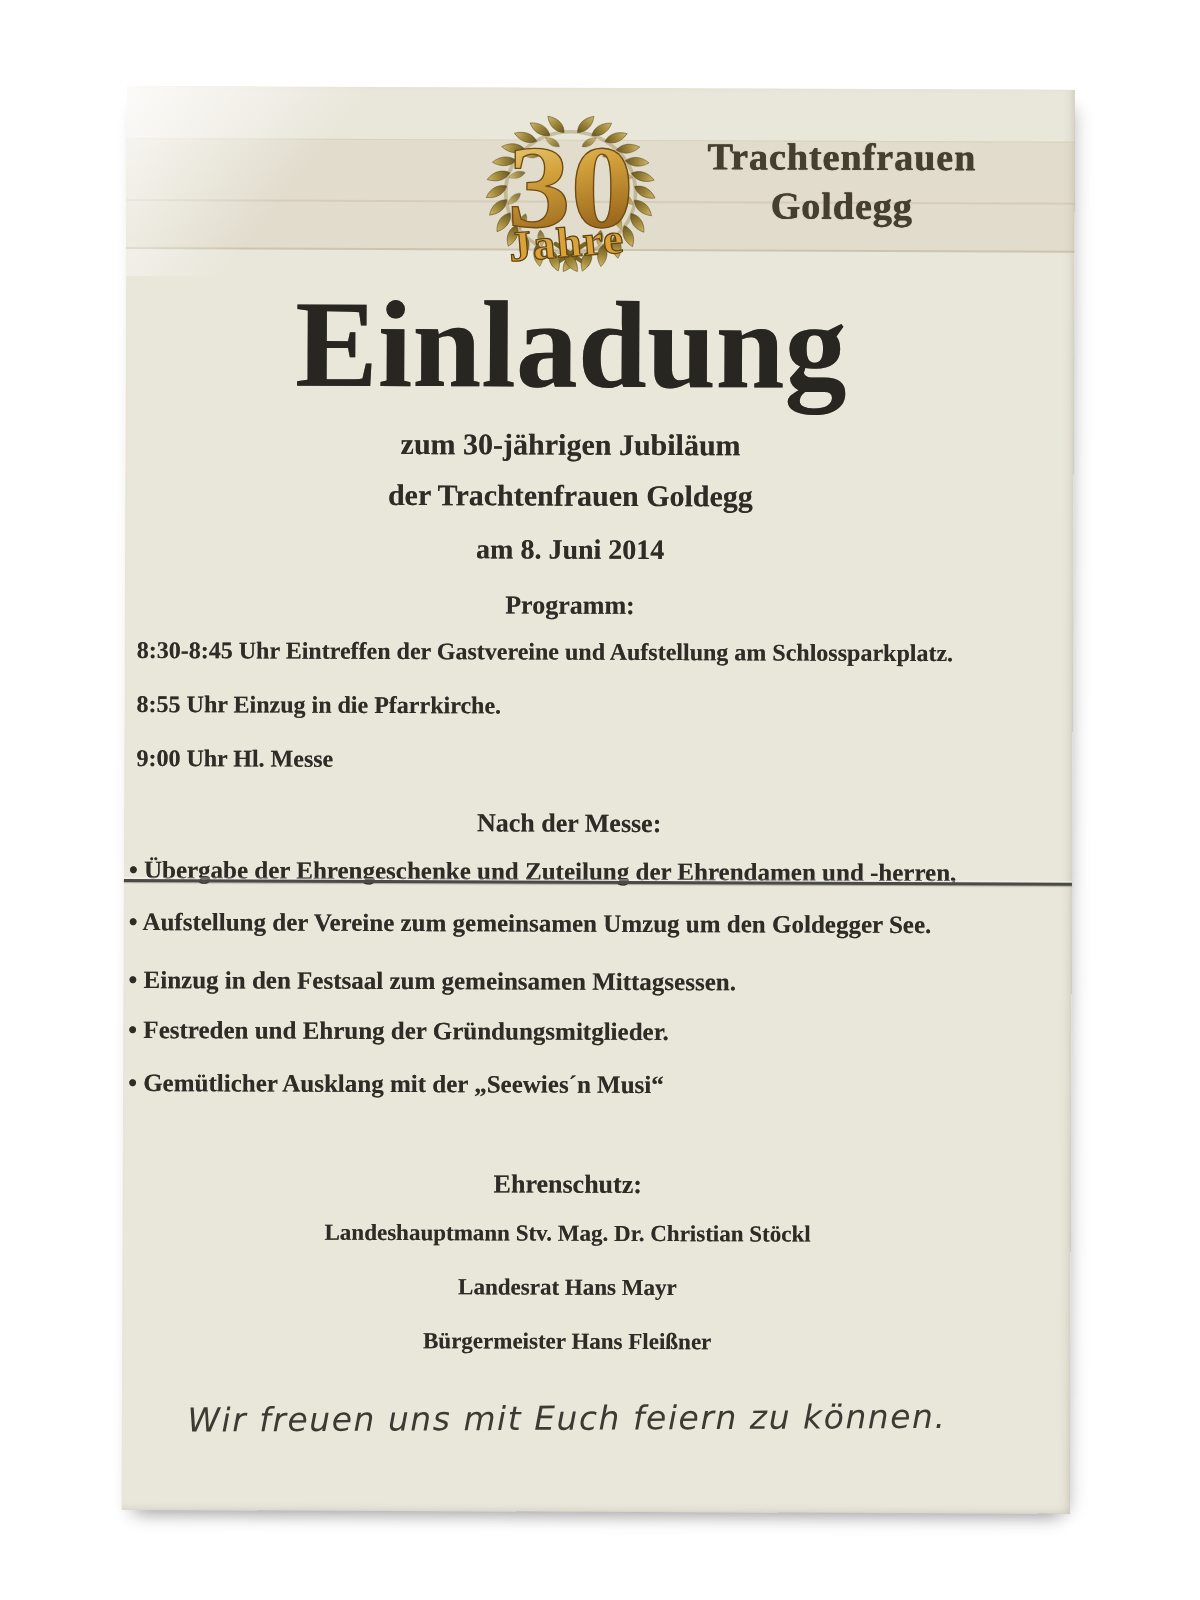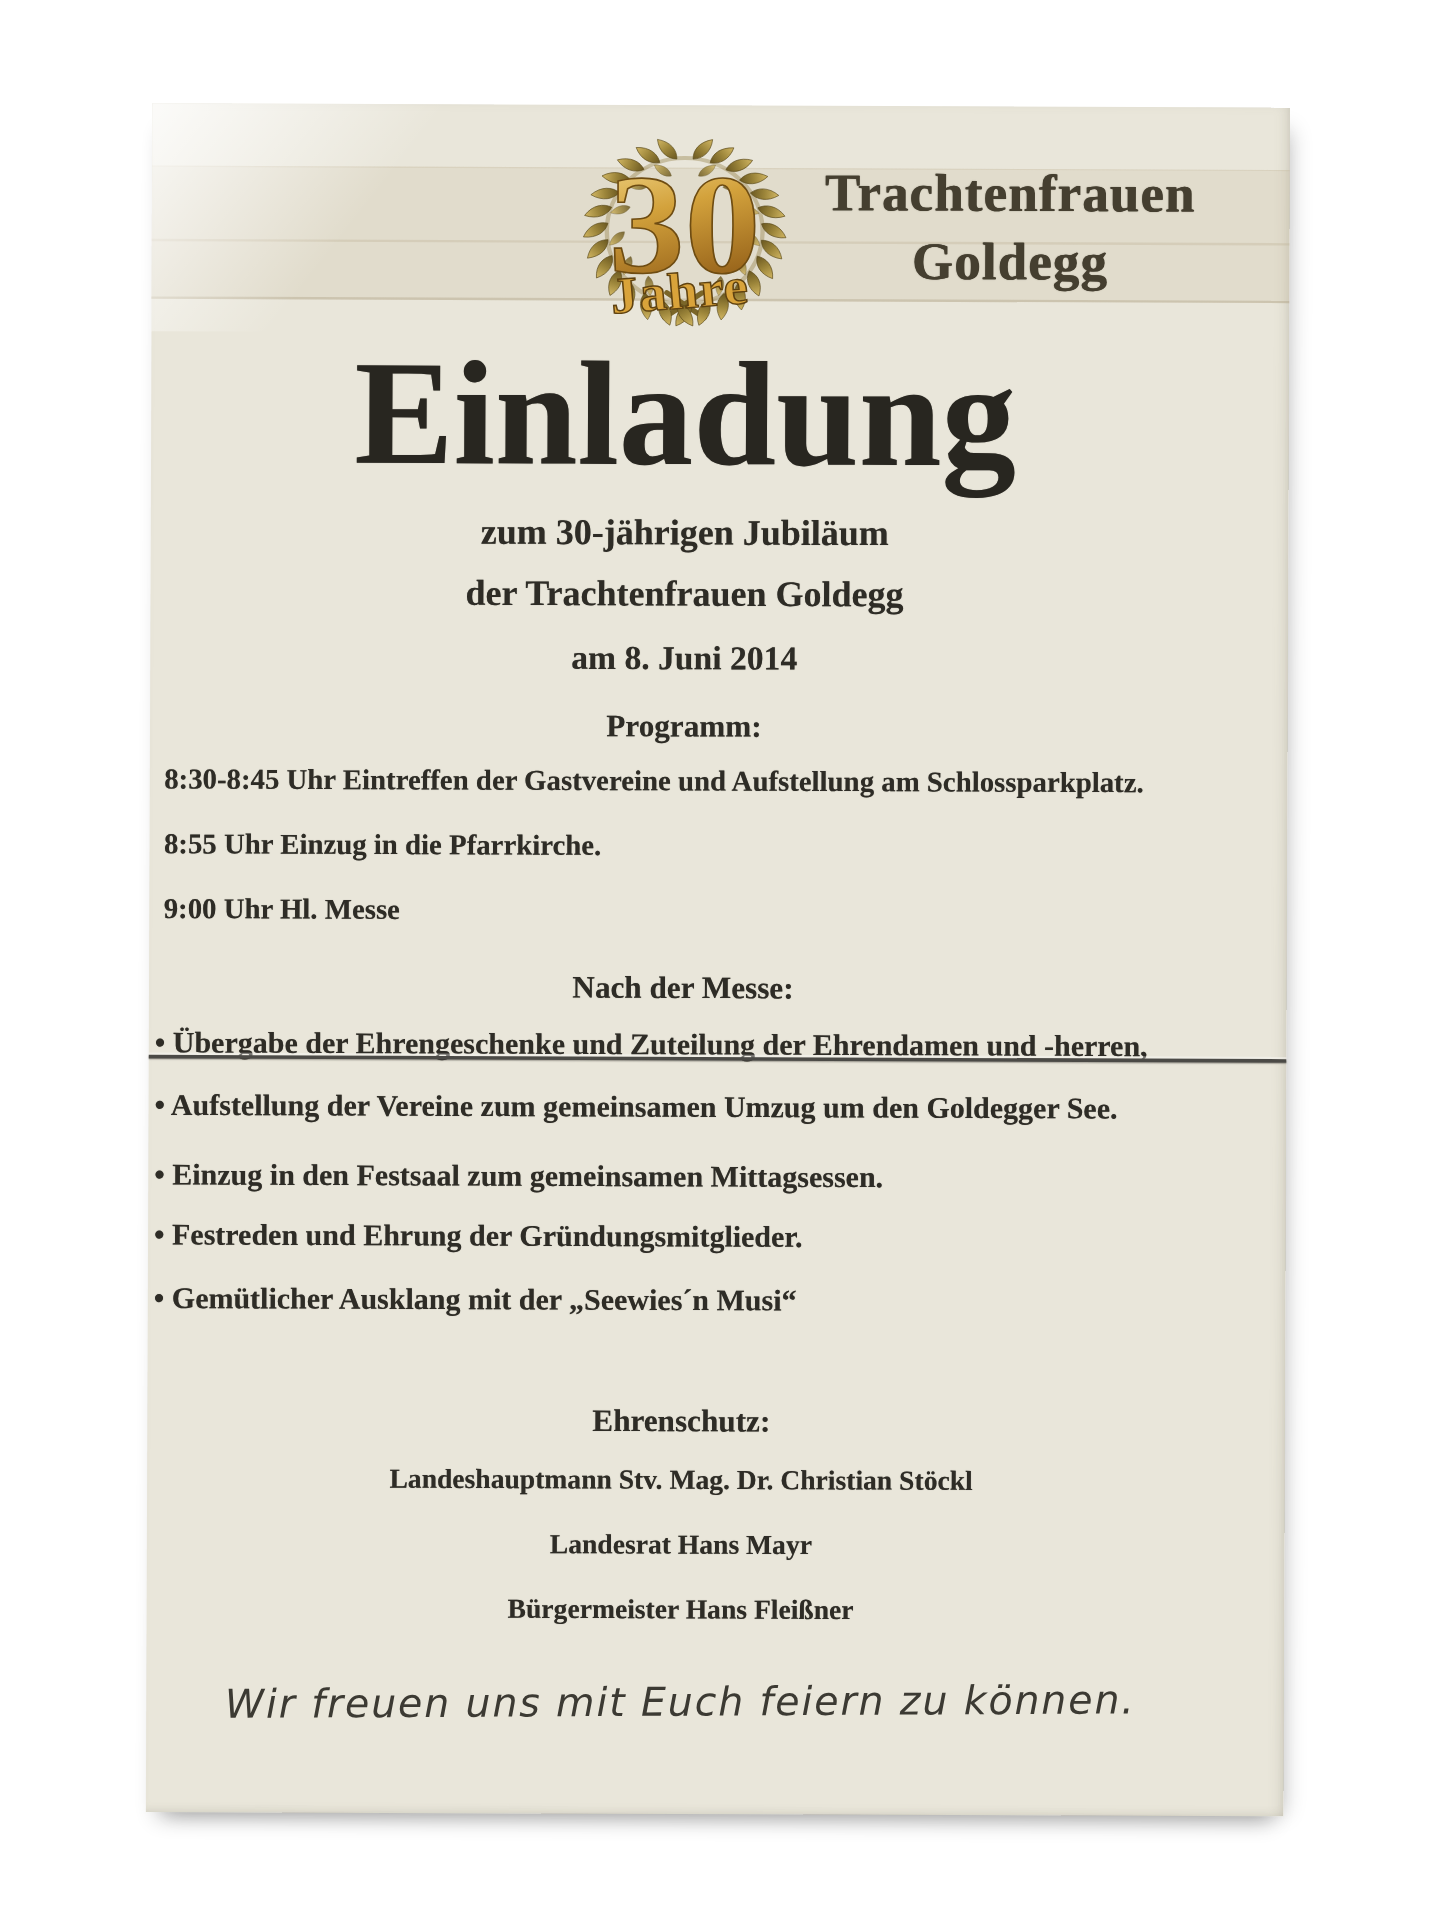--- a/index.html
+++ b/index.html
@@ -28,21 +28,21 @@
     border-top:1px solid rgba(195,183,155,.28);
     border-bottom:2px solid rgba(172,159,130,.38);
   }
   .band-line{
     position:absolute;left:0;right:0;top:113px;height:2px;
     background:rgba(185,172,143,.30);
   }
   .wreath{position:absolute;left:348px;top:20px;}
   .org{
     position:absolute;left:560px;top:44px;width:310px;
-    text-align:center;font-weight:700;font-size:44px;line-height:1.3;
+    text-align:center;font-weight:700;font-size:38px;line-height:1.3;
     color:#453f30;letter-spacing:1px;
     text-shadow:0.6px 0 0 #453f30, 0 0 1px rgba(69,63,48,.6);
   }
   .content{position:absolute;left:12px;right:70px;top:0;bottom:0;color:#2e2c26;}
   .line{position:absolute;left:0;right:0;font-weight:700;line-height:1.15;
         text-shadow:0 0 .6px rgba(44,42,34,.55);}
   .center{text-align:center;}
   .title{font-size:124px;line-height:1;color:#282620;letter-spacing:0;}
   .sub{font-size:30px;}
   .date{font-size:28px;}

